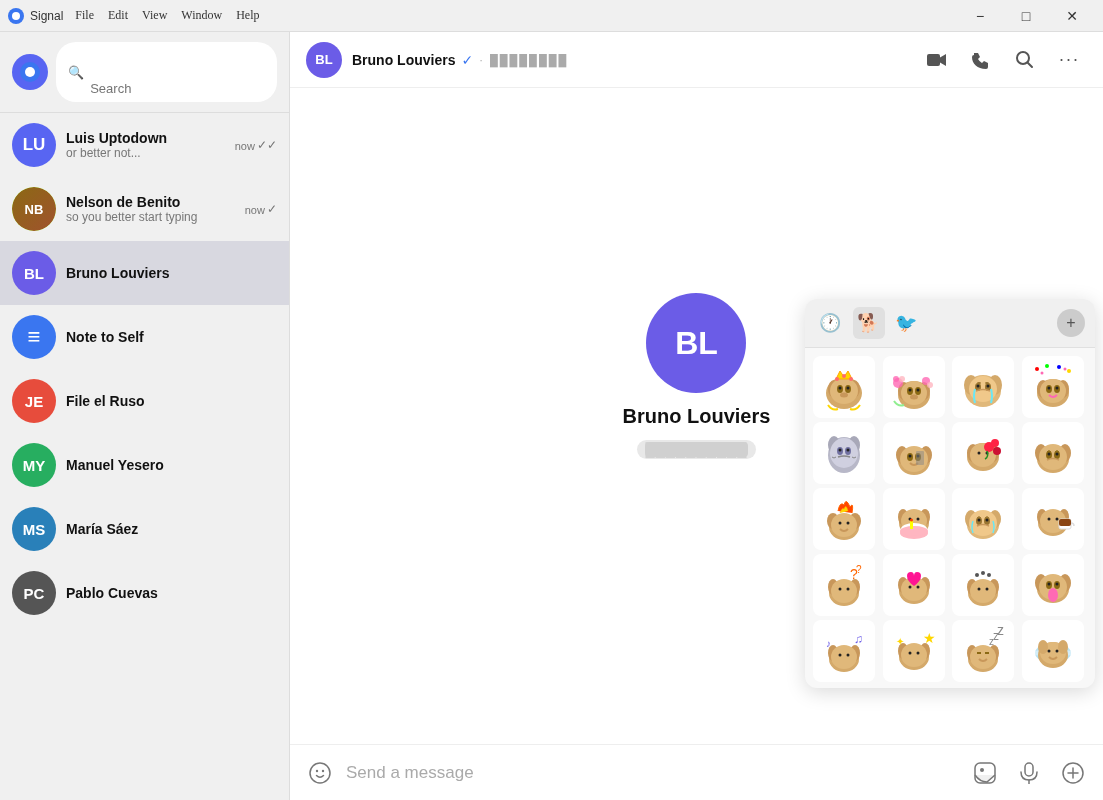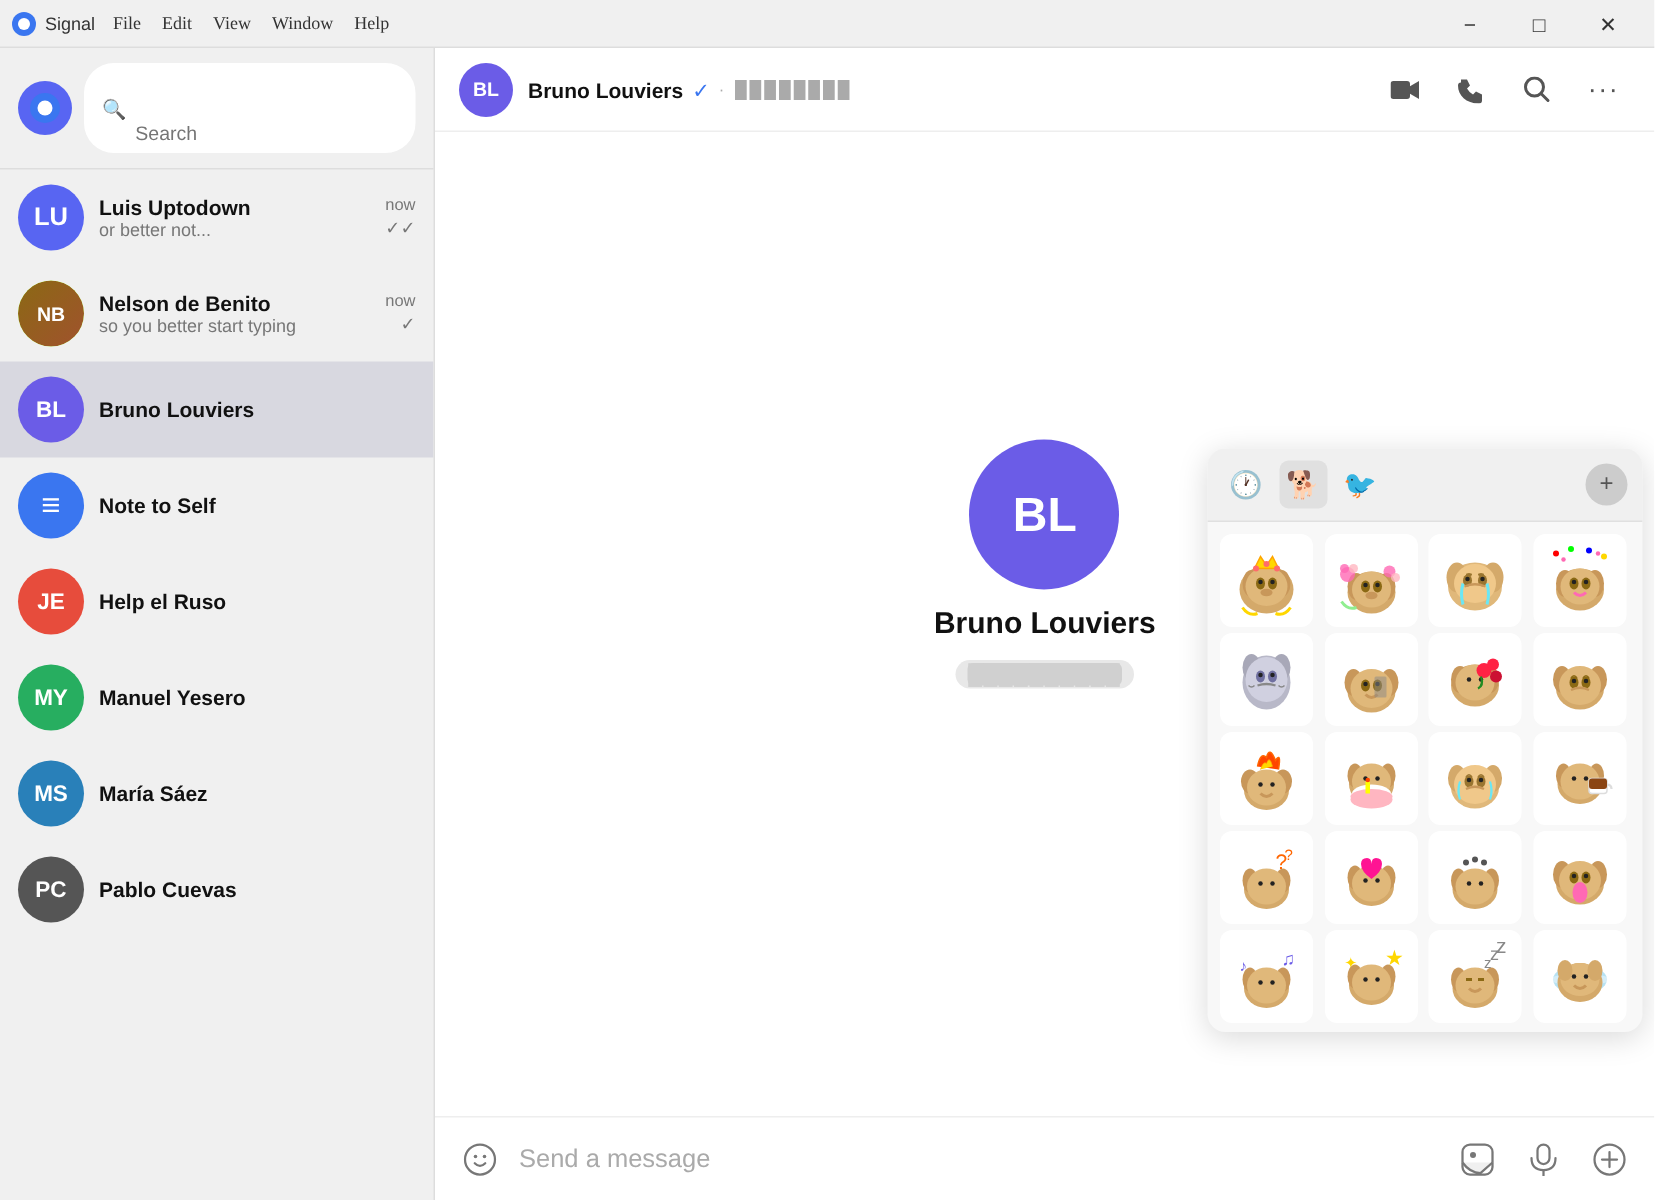--- a/index.html
+++ b/index.html
@@ -74,21 +74,21 @@
     }
     .contact-item.active { background: #d8d8e0; }
     .contact-avatar {
       width: 44px; height: 44px; border-radius: 50%;
       display: flex; align-items: center; justify-content: center;
       color: #fff; font-size: 15px; font-weight: 700; flex-shrink: 0;
     }
     .contact-info { flex: 1; min-width: 0; }
     .contact-name { font-size: 14px; font-weight: 600; color: #111; }
     .contact-preview { font-size: 12px; color: #777; white-space: nowrap; overflow: hidden; text-overflow: ellipsis; }
-    .contact-meta { display: flex; flex-direction: column; align-items: flex-end; gap: 2px; flex-shrink: 0; }
+    .contact-meta { display: flex; flex-direction: row; align-items: flex-end; gap: 2px; flex-shrink: 0; }
     .contact-time { font-size: 11px; color: #777; }
     .contact-status { color: #777; font-size: 12px; }
 
     
     .chat-area {
       flex: 1;
       display: flex;
       flex-direction: column;
       background: #fff;
       position: relative;
@@ -291,21 +291,21 @@
           ≡
         </div>
         <div class="contact-info">
           <div class="contact-name">Note to Self</div>
         </div>
       </div>
 
       <div class="contact-item">
         <div class="contact-avatar" style="background:#e74c3c;">JE</div>
         <div class="contact-info">
-          <div class="contact-name">Help el Ruso</div>
+          <div class="contact-name">File el Ruso</div>
         </div>
       </div>
 
       <div class="contact-item">
         <div class="contact-avatar" style="background:#27ae60;">MY</div>
         <div class="contact-info">
           <div class="contact-name">Manuel Yesero</div>
         </div>
       </div>
 

